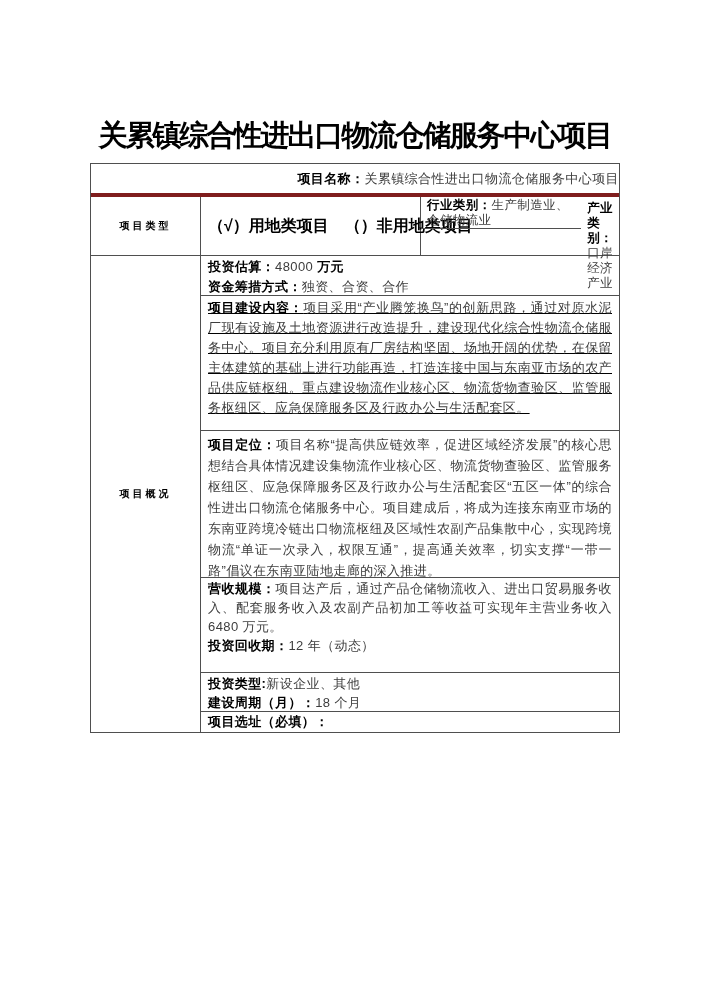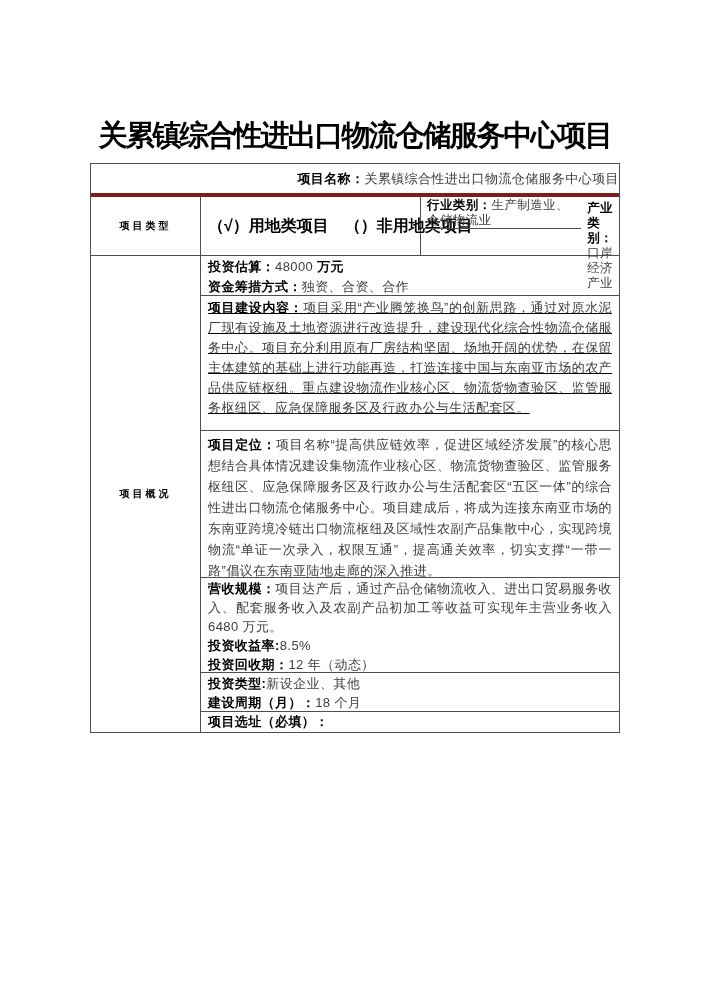--- a/index.html
+++ b/index.html
@@ -164,23 +164,20 @@
 
         <div class="blk blk-c">
           <span class="lbl">项目定位：</span><span class="val">项目名称“提高供应链效率，促进区域经济发展”的核心思想结合具体情况建设集物流作业核心区、物流货物查验区、监管服务枢纽区、应急保障服务区及行政办公与生活配套区“五区一体”的综合性进出口物流仓储服务中心。项目建成后，将成为连接东南亚市场的东南亚跨境冷链出口物流枢纽及区域性农副产品集散中心，实现跨境物流“单证一次录入，权限互通”，提高通关效率，切实支撑“一带一路”倡议在东南亚陆地走廊的深入推进。</span>
         </div>
 
         <div class="blk blk-d">
           <div class="para">
             <span class="lbl">营收规模：</span><span class="val">项目达产后，通过产品仓储物流收入、进出口贸易服务收入、配套服务收入及农副产品初加工等收益可实现年主营业务收入 6480 万元。</span>
           </div>
           <div class="line">
-            <span class="lbl">投资收益率:</span><span class="val">8.5%</span>
-          </div>
-          <div class="line">
             <span class="lbl">投资回收期：</span><span class="val">12 年（动态）</span>
           </div>
         </div>
 
         <div class="blk blk-e">
           <div class="line">
             <span class="lbl">投资类型:</span><span class="val">新设企业、其他</span>
           </div>
           <div class="line">
             <span class="lbl">建设周期（月）：</span><span class="val">18 个月</span>

